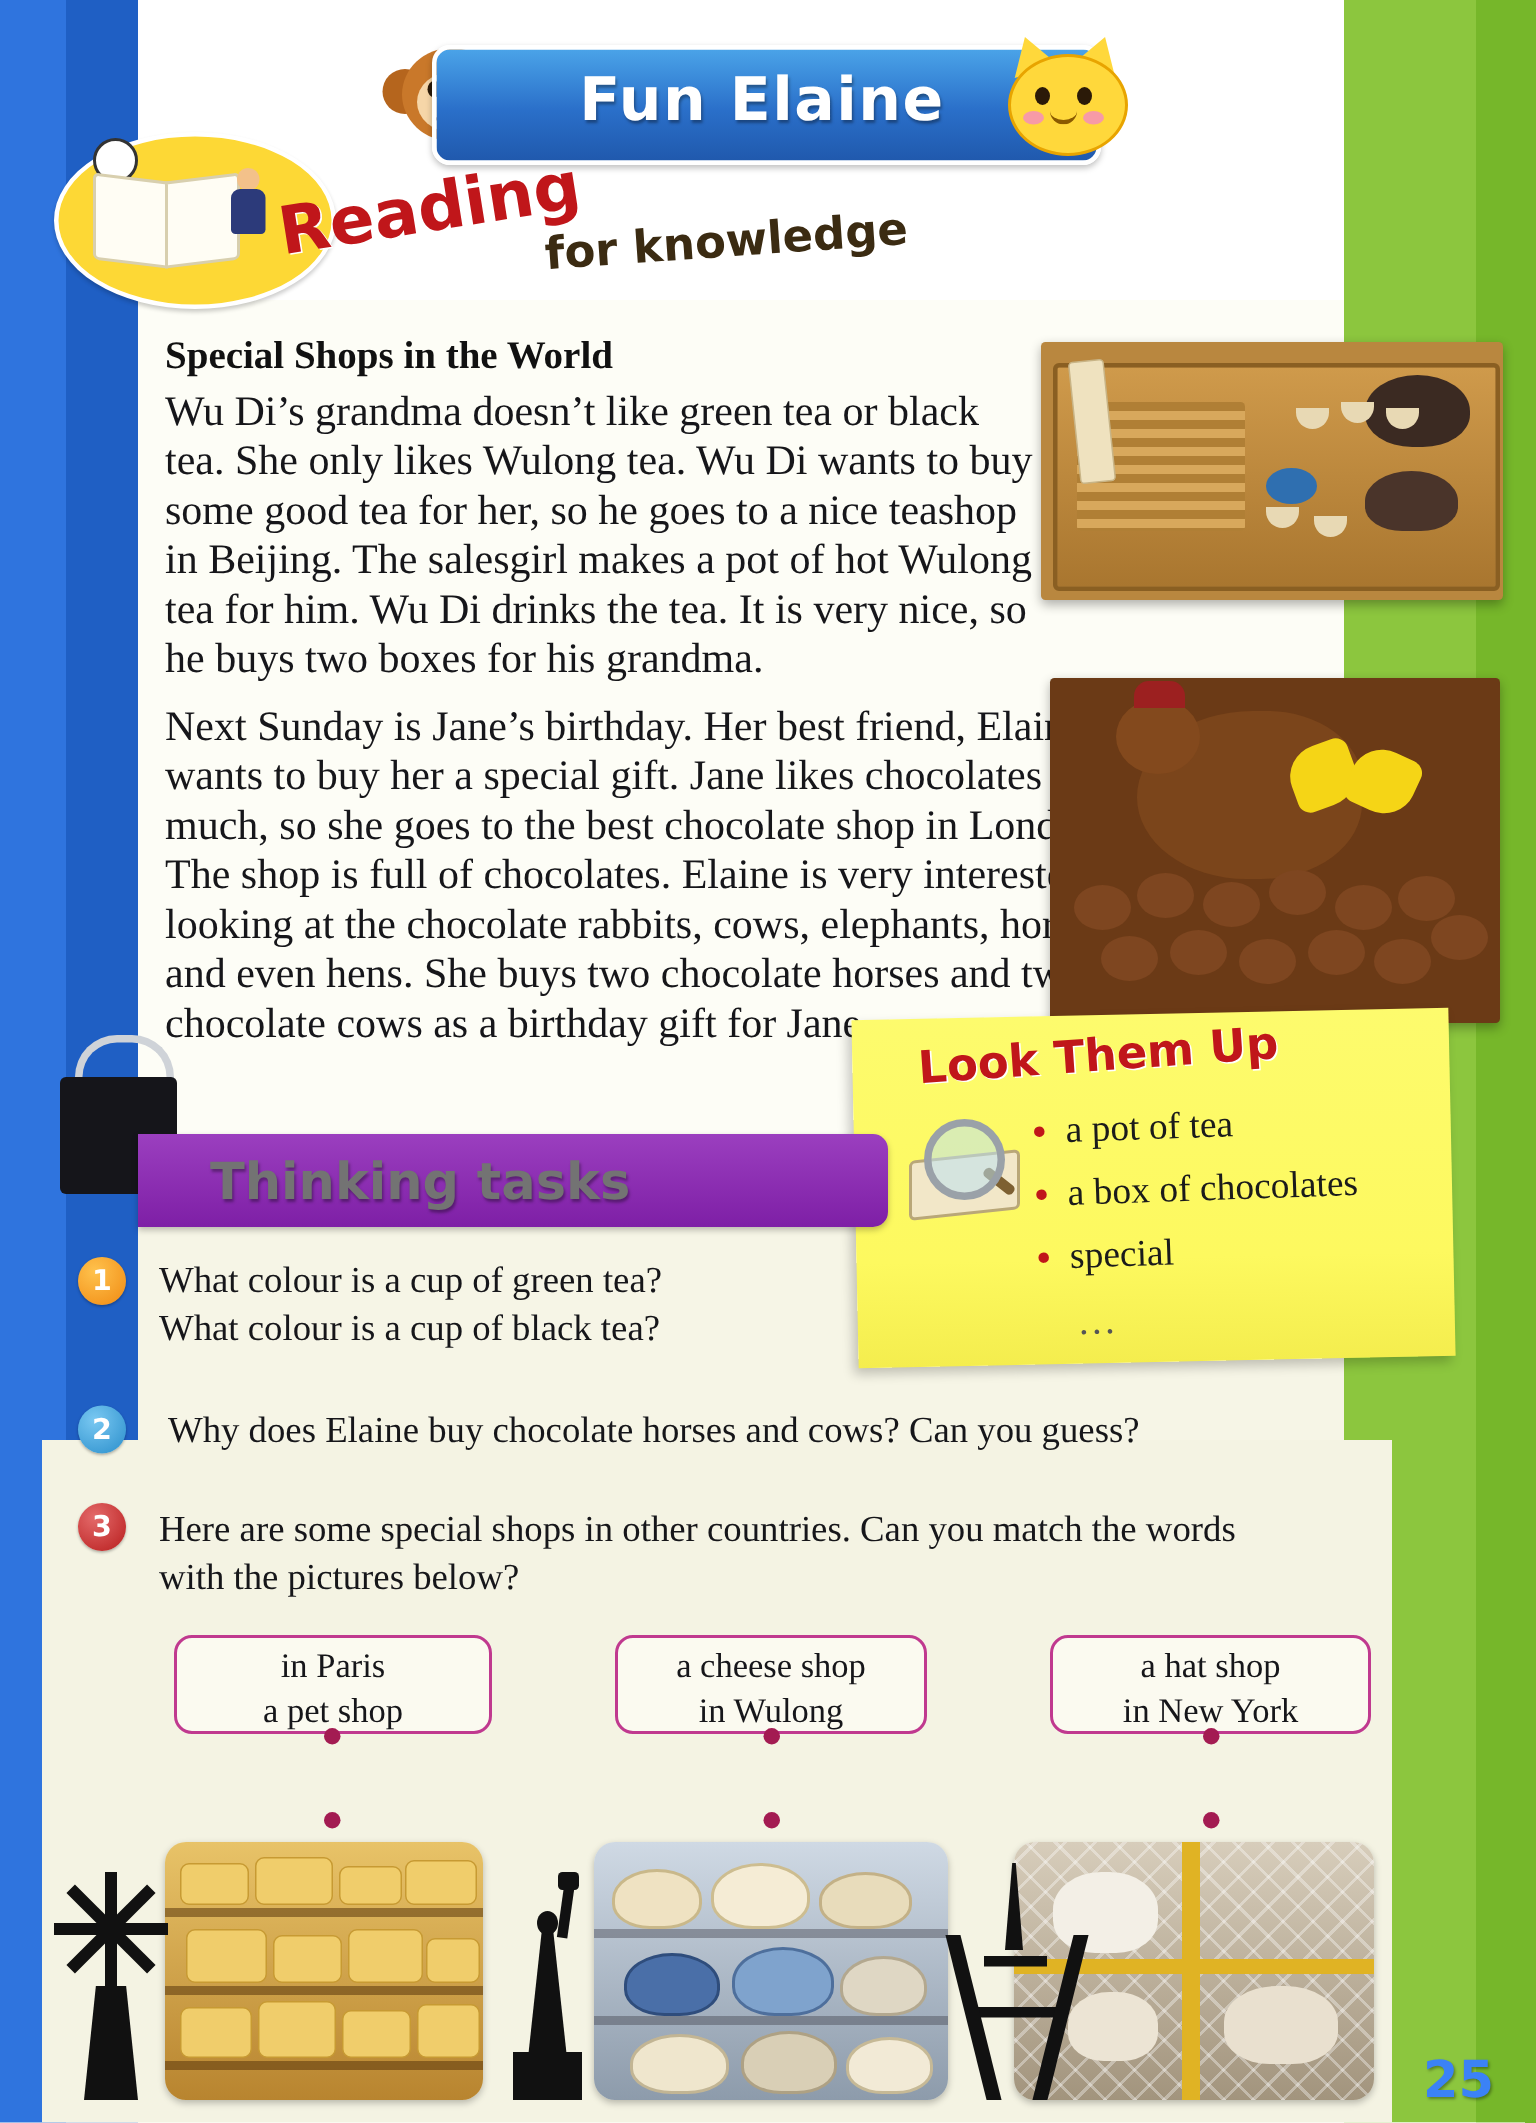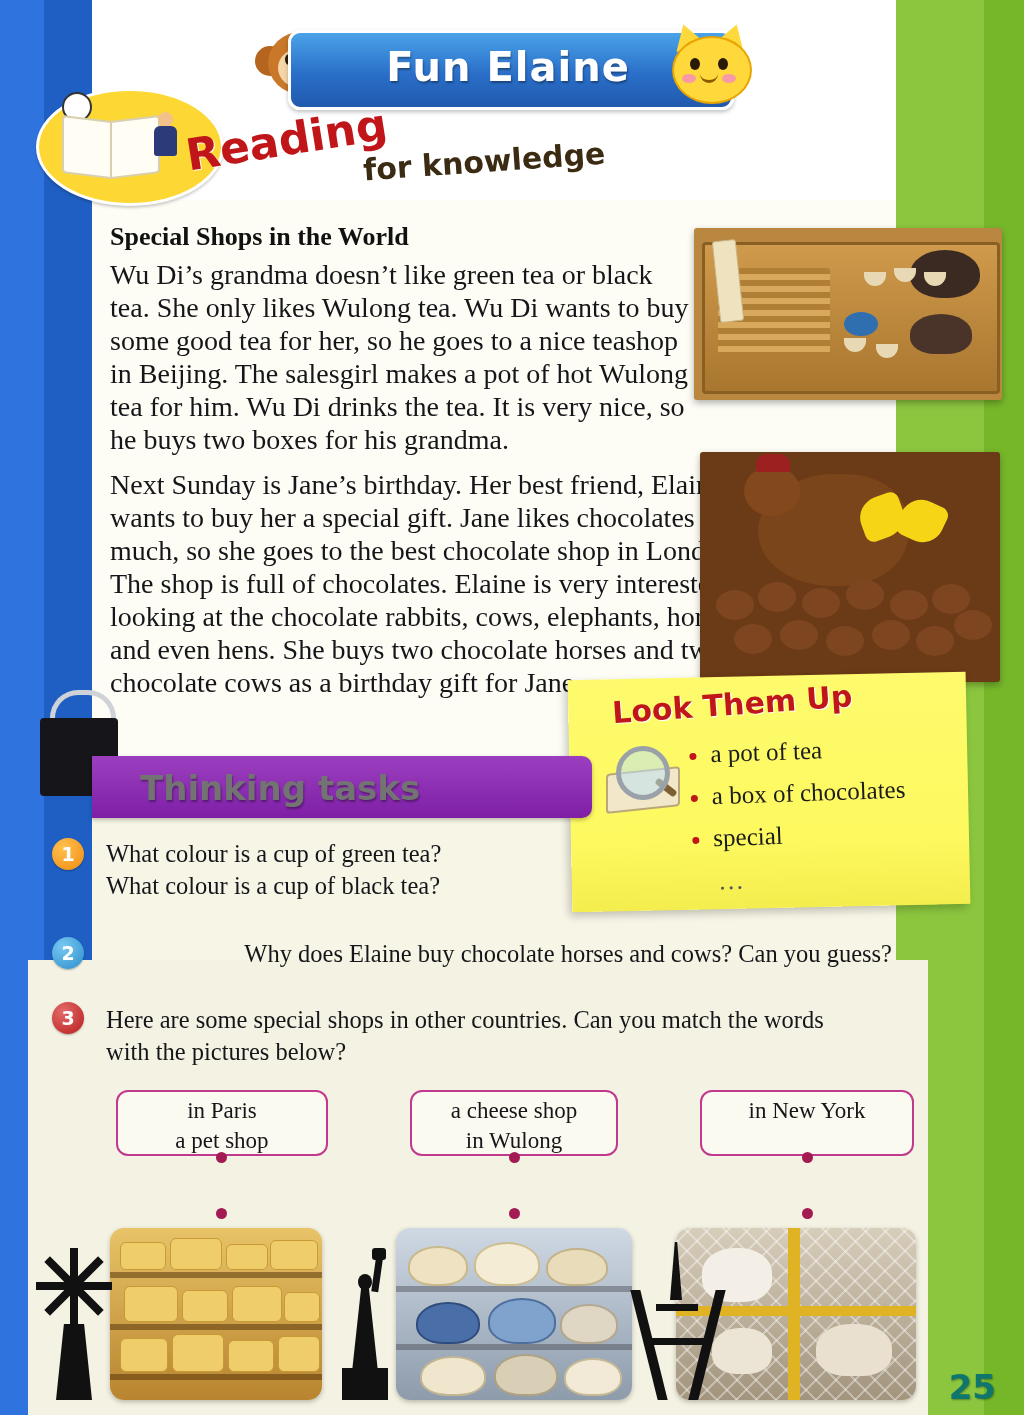--- a/index.html
+++ b/index.html
@@ -150,21 +150,21 @@
   .qnum{
     position:absolute;width:32px;height:32px;border-radius:50%;
     color:#fff;font-family:"DejaVu Sans", sans-serif;font-weight:bold;font-size:19px;
     text-align:center;line-height:32px;box-shadow:0 1px 2px rgba(0,0,0,.3);
   }
   .q1num{left:52px;top:838px;background:radial-gradient(circle at 35% 30%,#ffc24d,#f08a12);}
   .q2num{left:52px;top:937px;background:radial-gradient(circle at 35% 30%,#79c8f2,#2a8ecb);}
   .q3num{left:52px;top:1002px;background:radial-gradient(circle at 35% 30%,#e46a6a,#b81d1d);}
   .qtext{position:absolute;font-family:"Liberation Serif", serif;font-size:24.5px;line-height:32px;color:#16161a;}
   .q1text{left:106px;top:838px;width:470px;}
-  .q2text{left:92px;top:938px;width:800px;text-align:right;}
+  .q2text{left:112px;top:938px;width:800px;}
   .q3text{left:106px;top:1004px;width:760px;}
 
   
   .mbox{
     position:absolute;height:66px;border:2px solid #c0398f;border-radius:12px;background:#fbfaf0;
     text-align:center;font-family:"Liberation Serif", serif;font-size:23px;line-height:30px;
     color:#16161a;padding-top:4px;box-sizing:border-box;
   }
   .mb1{left:116px;top:1090px;width:212px;}
   .mb2{left:410px;top:1090px;width:208px;}
@@ -202,21 +202,21 @@
   .eiffel .leg.l{left:14px;transform:skewX(14deg);}
   .eiffel .leg.r{right:14px;transform:skewX(-14deg);}
   .eiffel .top{position:absolute;left:40px;top:0;width:12px;height:58px;background:#111;clip-path:polygon(40% 0,60% 0,100% 100%,0 100%);}
   .eiffel .bar{position:absolute;background:#111;height:7px;}
   .eiffel .b1{left:26px;top:62px;width:42px;}
   .eiffel .b2{left:14px;top:96px;width:66px;}
 
   
   .pagenum{
     position:absolute;right:28px;bottom:8px;
-    font-family:"DejaVu Sans", sans-serif;font-weight:bold;font-size:34px;color:#0f766e;
+    font-family:"DejaVu Sans", sans-serif;font-weight:bold;font-size:34px;color:#3b82f6;
     text-shadow:1px 1px 2px rgba(0,0,0,.35);
   }
   ul{margin:0;padding-left:22px;}
 </style>
 </head>
 <body>
 
 <div class="bg-white"></div>
 <div class="paper"></div>
 <div class="cream2"></div>
@@ -339,20 +339,21 @@
 
 <div class="mbox mb1">
   <div>in Paris</div>
   <div>a pet shop</div>
 </div>
 <div class="mbox mb2">
   <div>a cheese shop</div>
   <div>in Wulong</div>
 </div>
 <div class="mbox mb3">
+  <div>a hat shop</div>
   <div>in New York</div>
 </div>
 
 <div class="dot d1"></div>
 <div class="dot d2"></div>
 <div class="dot d3"></div>
 <div class="dot e1"></div>
 <div class="dot e2"></div>
 <div class="dot e3"></div>
 

